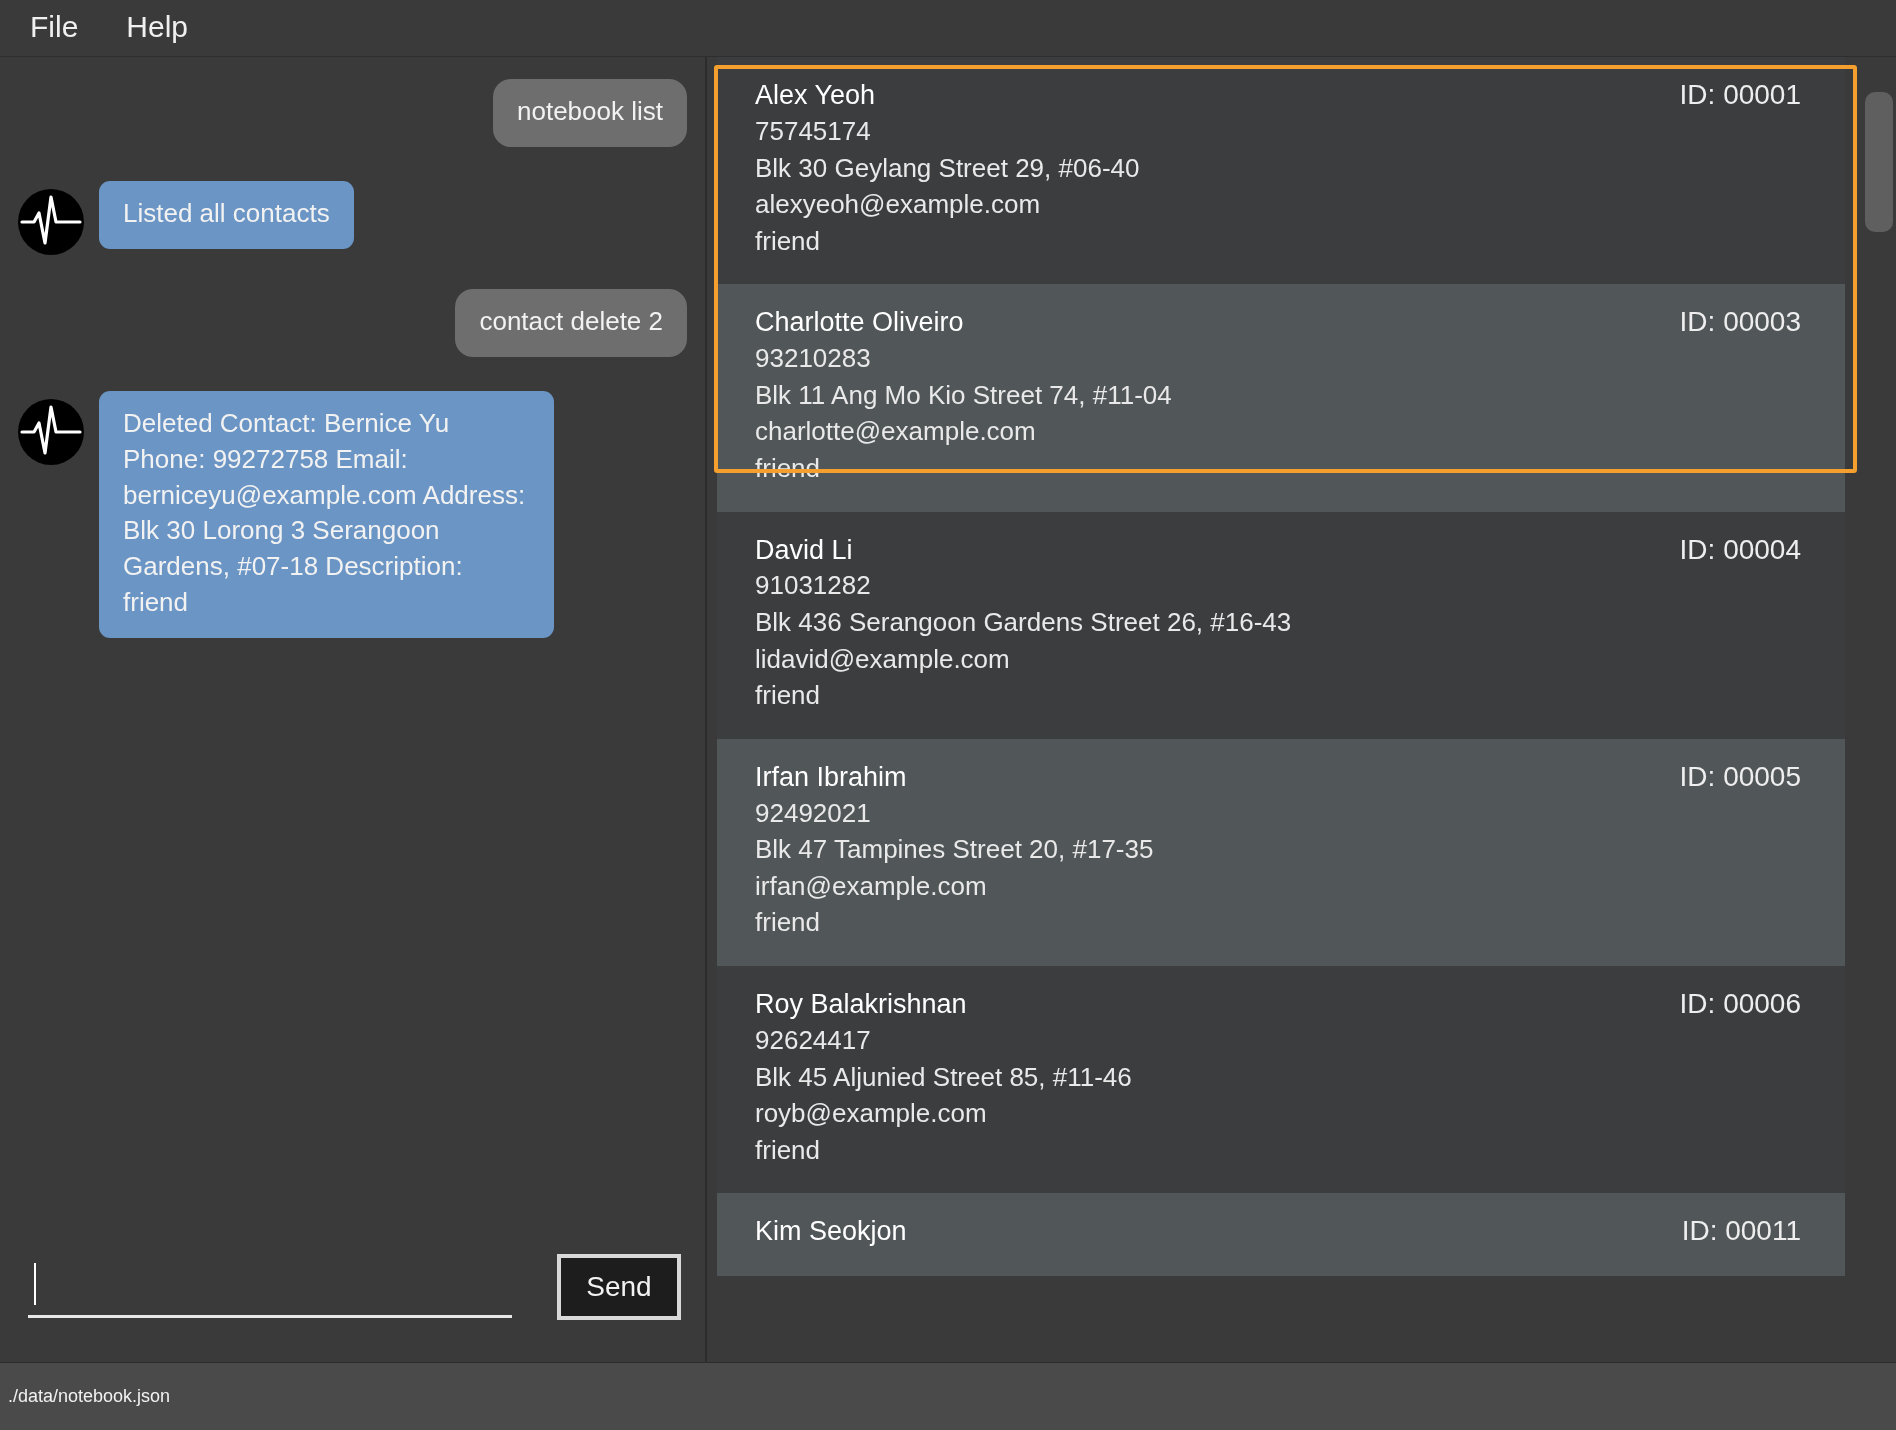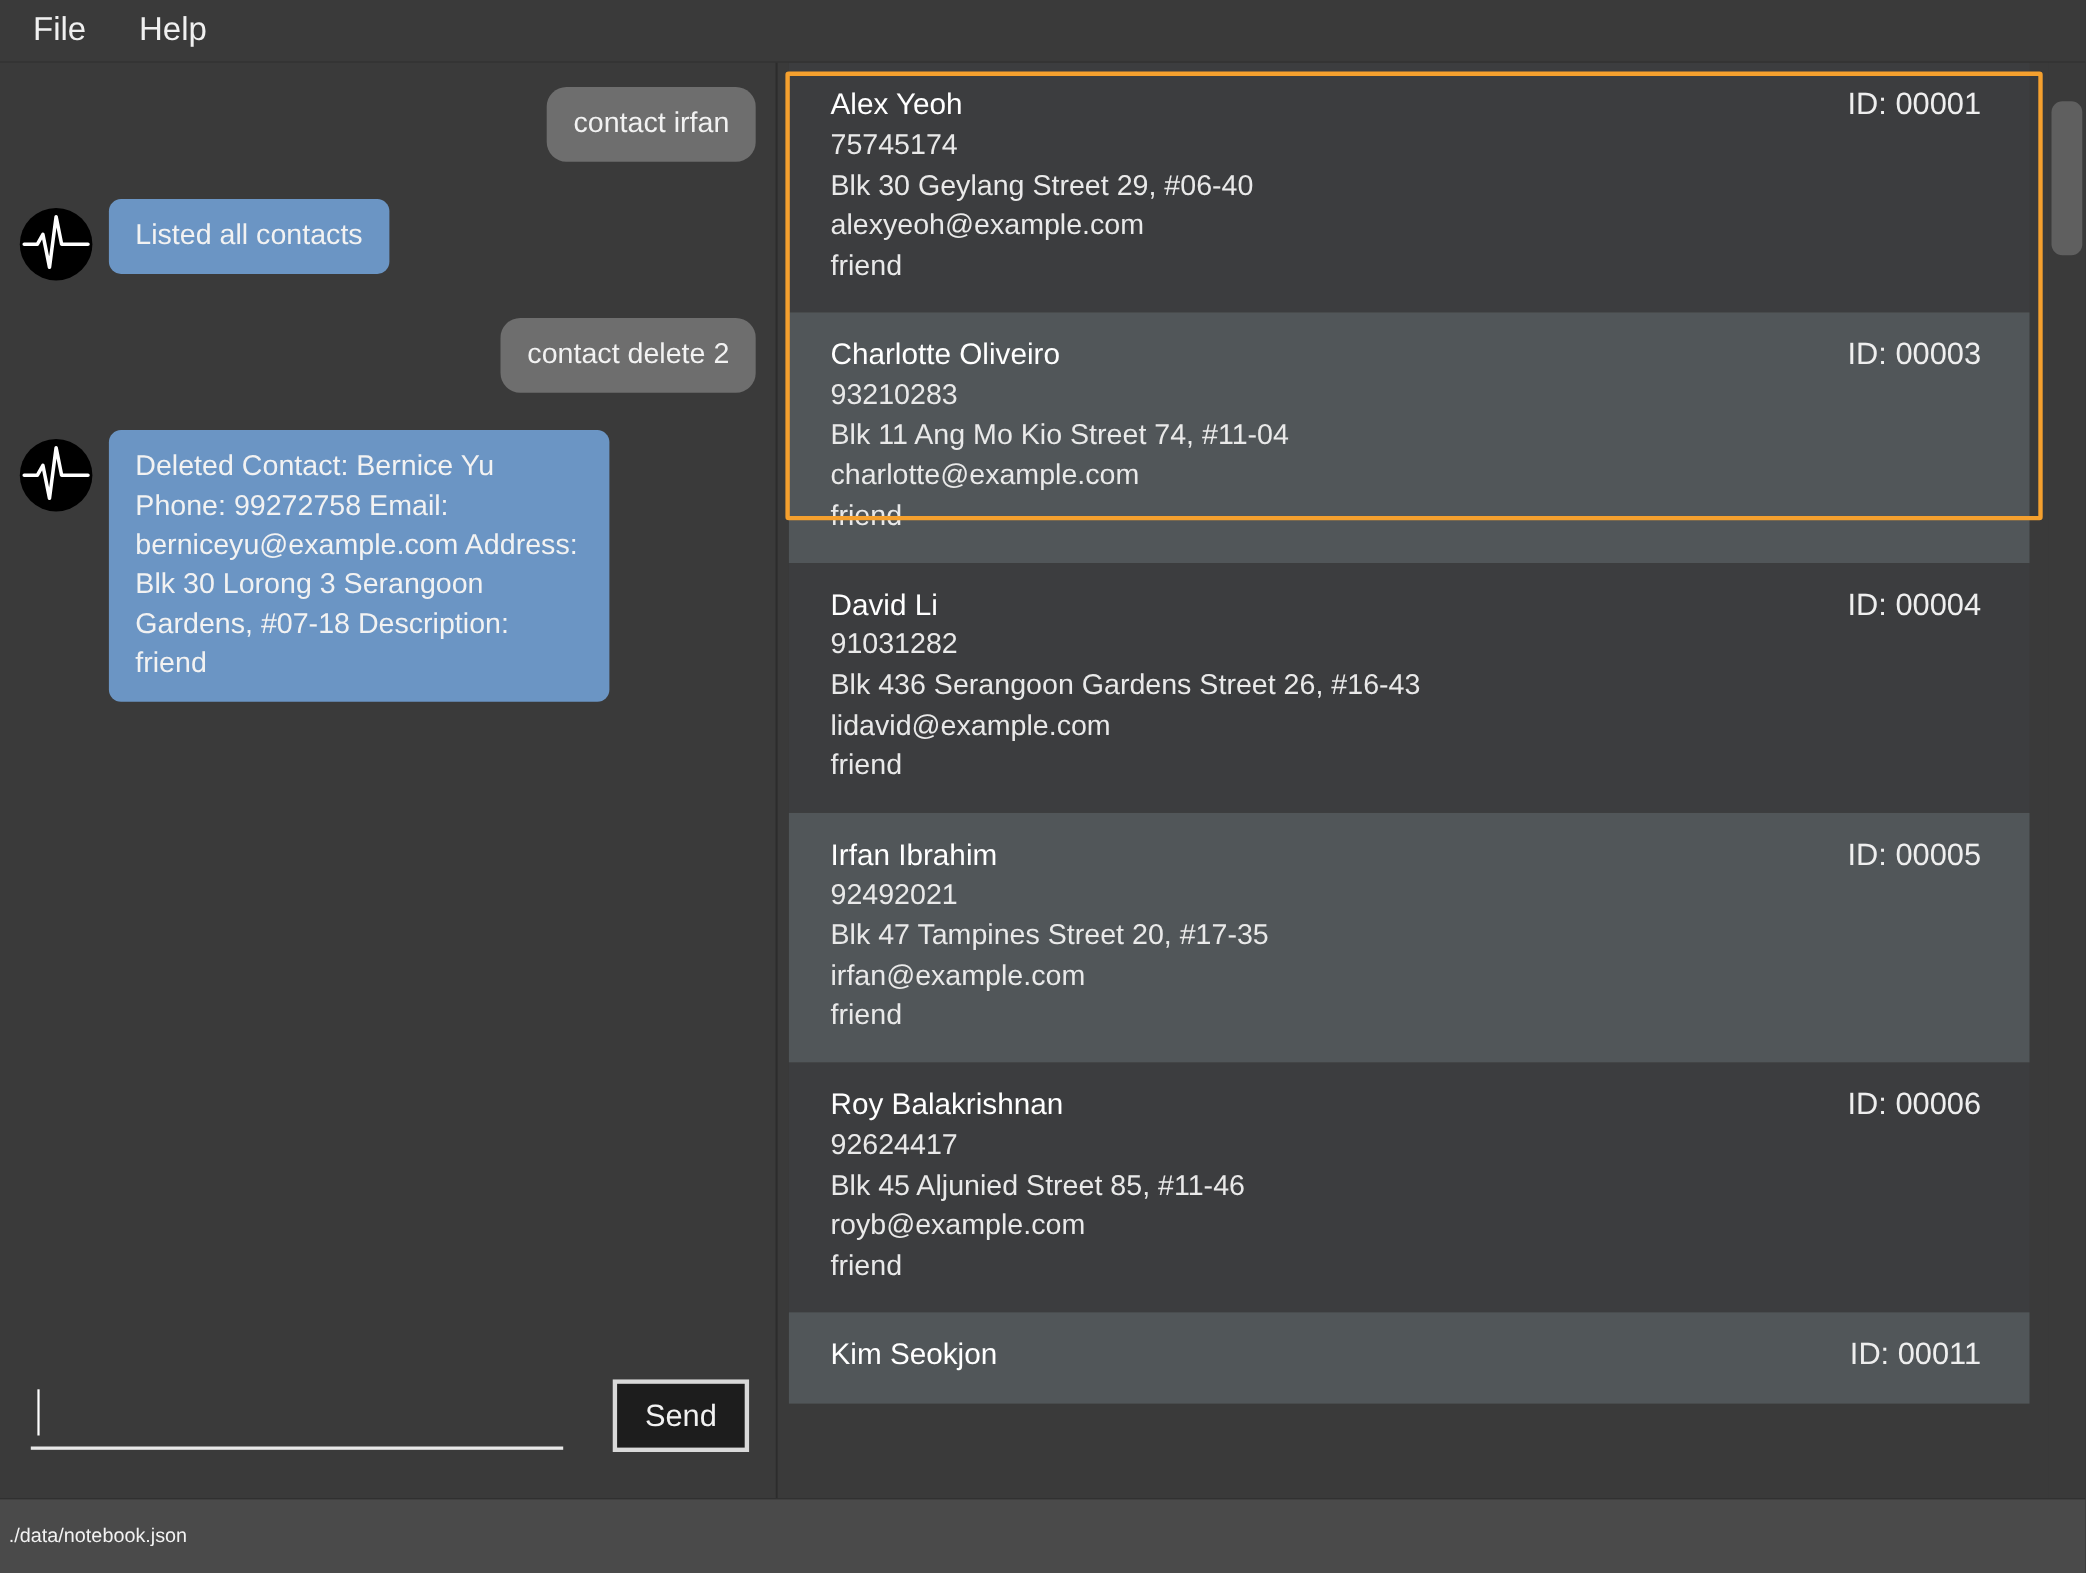--- a/index.html
+++ b/index.html
@@ -250,21 +250,21 @@
     <div class="menu-item">File</div>
     <div class="menu-item">Help</div>
   </div>
 
   <div class="body-split">
 
     <div class="chat-pane">
       <div class="chat-scroll">
 
         <div class="msg-row user">
-          <div class="bubble user">contact irfan</div>
+          <div class="bubble user">notebook list</div>
         </div>
 
         <div class="msg-row bot">
           <div class="avatar">
             <svg width="62" height="62" viewBox="0 0 62 62" aria-hidden="true">
               <circle cx="31" cy="31" r="31" fill="#000000"></circle>
               <polyline points="2,31 14,31 19,22 25,52 31,6 36,31 60,31" fill="none" stroke="#ffffff" stroke-width="3.2" stroke-linejoin="round" stroke-linecap="round"></polyline>
             </svg>
           </div>
           <div class="bubble bot">Listed all contacts</div>

